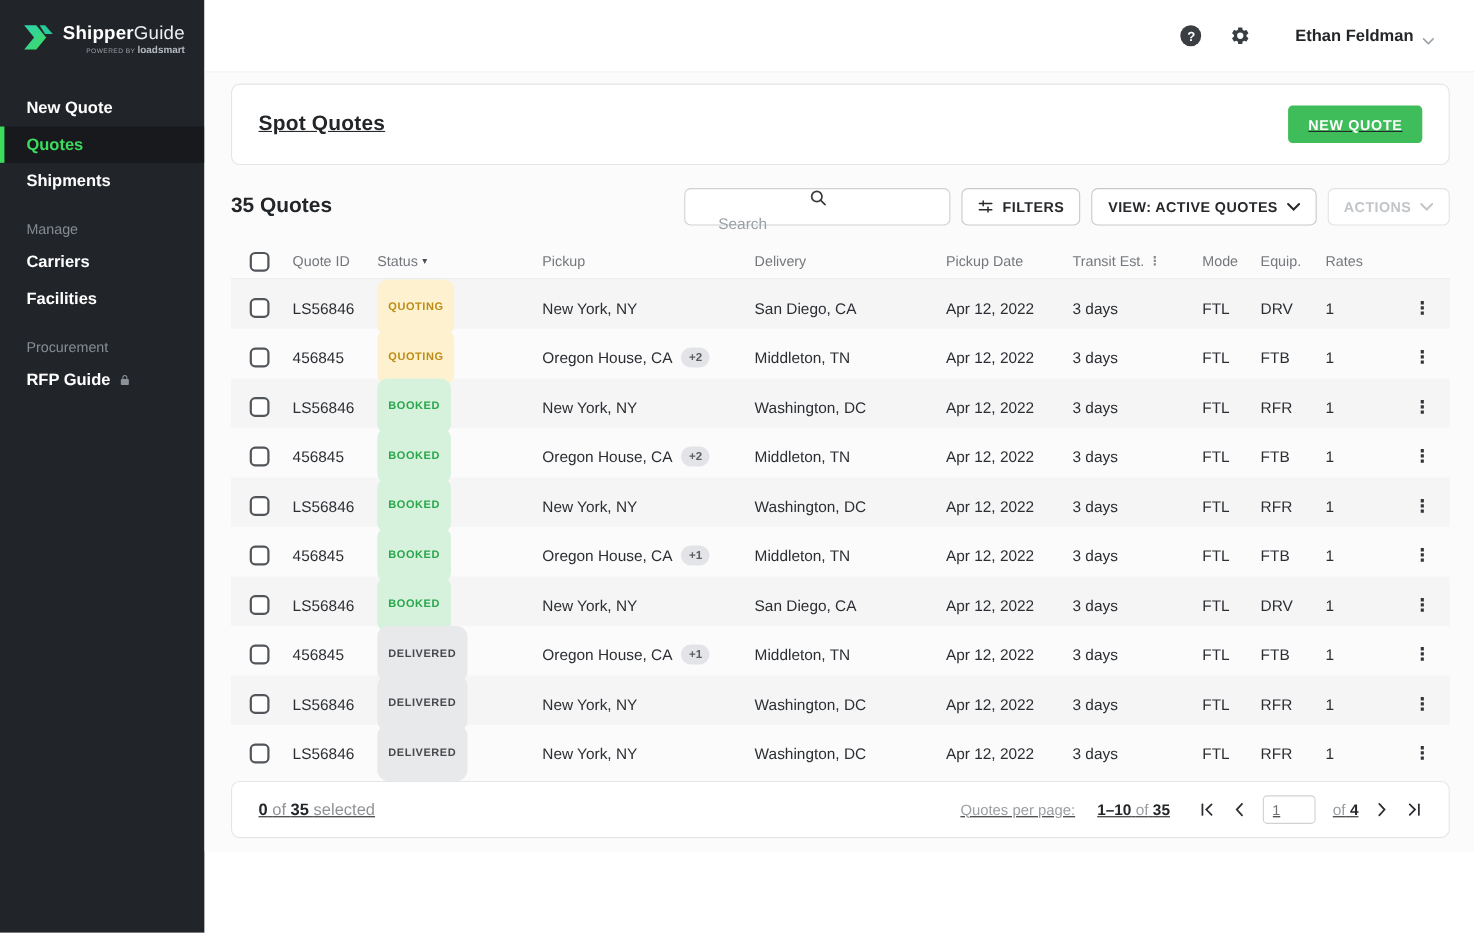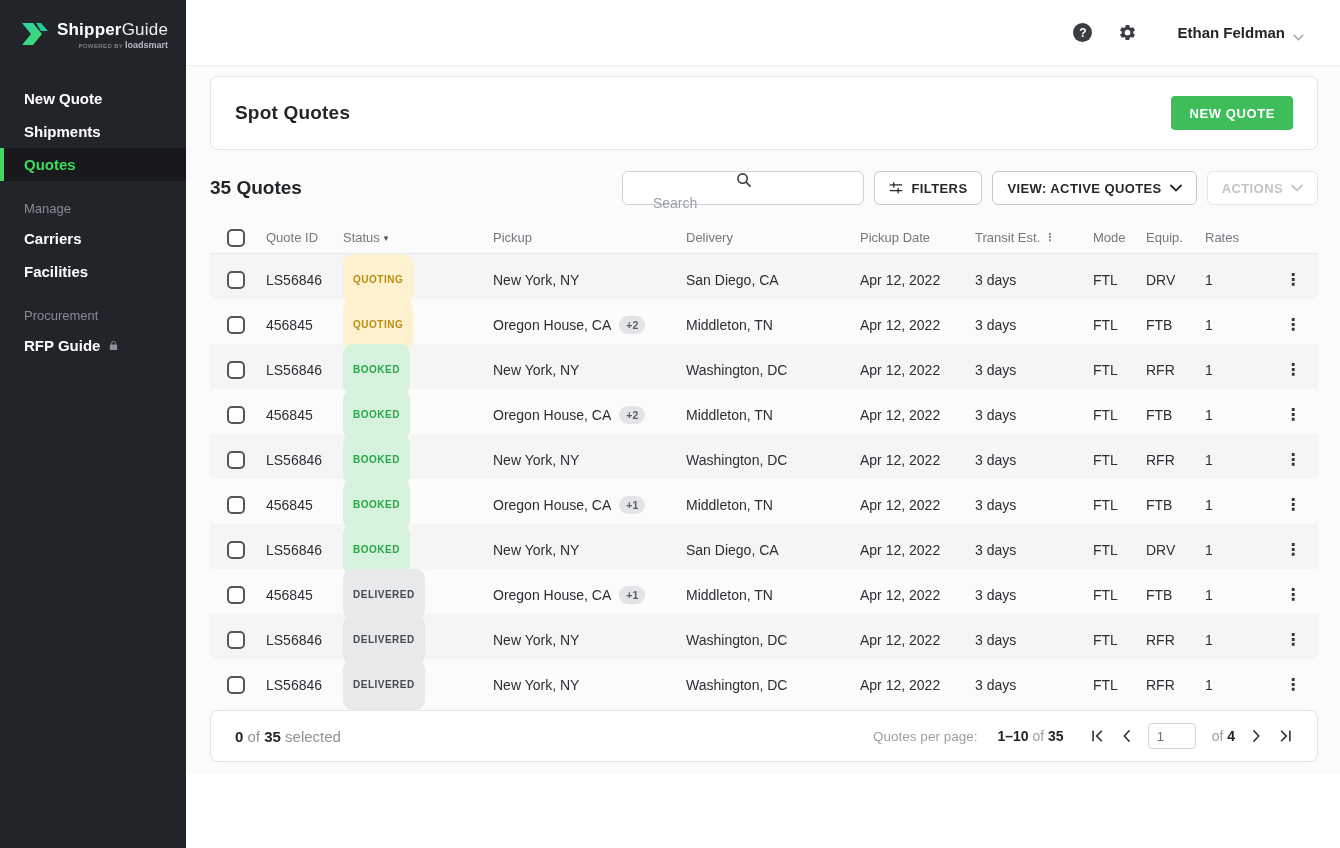--- a/index.html
+++ b/index.html
@@ -24,21 +24,21 @@
   
   .main { flex:1; display:flex; flex-direction:column; background:#fff; }
   .topbar { height:66px; min-height:66px; background:#fff; border-bottom:1px solid #ebecee;
             display:flex; align-items:center; justify-content:flex-end; gap:26px; padding-right:36px; }
   .help { width:19px; height:19px; border-radius:50%; background:#3a3d41; color:#fff; font-size:12px; font-weight:bold;
           display:flex; align-items:center; justify-content:center; cursor:pointer; }
   .gear { cursor:pointer; display:flex; }
   .user { display:flex; align-items:flex-end; gap:8px; font-size:15px; font-weight:bold; color:#232629; cursor:pointer; margin-left:14px;}
   .content { background:#fbfbfc; padding:10px 22px 12px 24px; }
 
-  .card { background:#fff; border:1px solid #e4e5e7; border-radius:8px; }
+  .card { background:#fff; border:1px solid #e4e5e7; border-radius:8px;text-decoration:underline; }
   .page-card { height:74px; display:flex; align-items:center; justify-content:space-between; padding:0 24px; }
   .page-card h1 { font-size:19px; color:#232629; letter-spacing:.2px; }
   .btn-green { background:#3ebd5a; color:#fff; border:none; border-radius:4px; height:34px; padding:0 18px;
                font-family:inherit; font-size:13px; font-weight:bold; letter-spacing:.6px; cursor:pointer; }
 
   .toolbar { margin-top:20px; display:flex; align-items:center; justify-content:space-between; height:36px; }
   .toolbar h2 { font-size:19px; color:#232629; }
   .toolbar-right { display:flex; align-items:center; gap:10px; }
   .search { display:flex; align-items:center; gap:8px; width:242px; height:34px; background:#fff;
             border:1px solid #cfd1d4; border-radius:6px; padding:0 10px;flex-direction:column; }
@@ -101,22 +101,22 @@
           <polygon points="16,3 21,3 28,11 21,11" fill="#28c99a"></polygon>
         </svg>
       </span>
       <div class="logo-text">
         <div class="brand"><span class="b1">Shipper</span><span class="b2">Guide</span></div>
         <div class="powered"><span>POWERED BY</span> <span class="pb">loadsmart</span></div>
       </div>
     </div>
     <nav>
       <a class="nav-item">New Quote</a>
+      <a class="nav-item active">Quotes</a>
       <a class="nav-item">Shipments</a>
-      <a class="nav-item active">Quotes</a>
       <div class="nav-section">Manage</div>
       <a class="nav-item">Carriers</a>
       <a class="nav-item">Facilities</a>
       <div class="nav-section">Procurement</div>
       <a class="nav-item">
         <span>RFP Guide</span>
         <span style="display:flex;">
           <svg width="11" height="11" viewBox="0 0 24 24">
               <path fill="#8d9298" d="M12 2a5 5 0 0 0-5 5v3H6a2 2 0 0 0-2 2v8a2 2 0 0 0 2 2h12a2 2 0 0 0 2-2v-8a2 2 0 0 0-2-2h-1V7a5 5 0 0 0-5-5zm-3 8V7a3 3 0 1 1 6 0v3H9z"></path>
             </svg>

